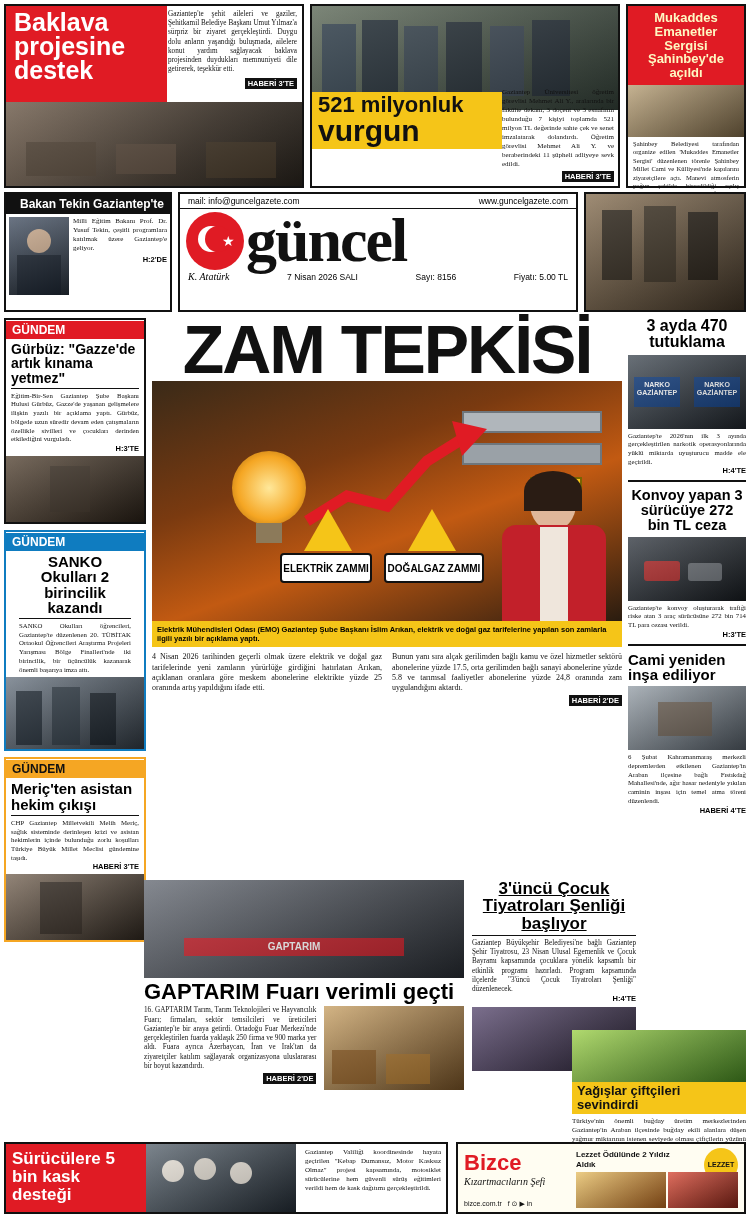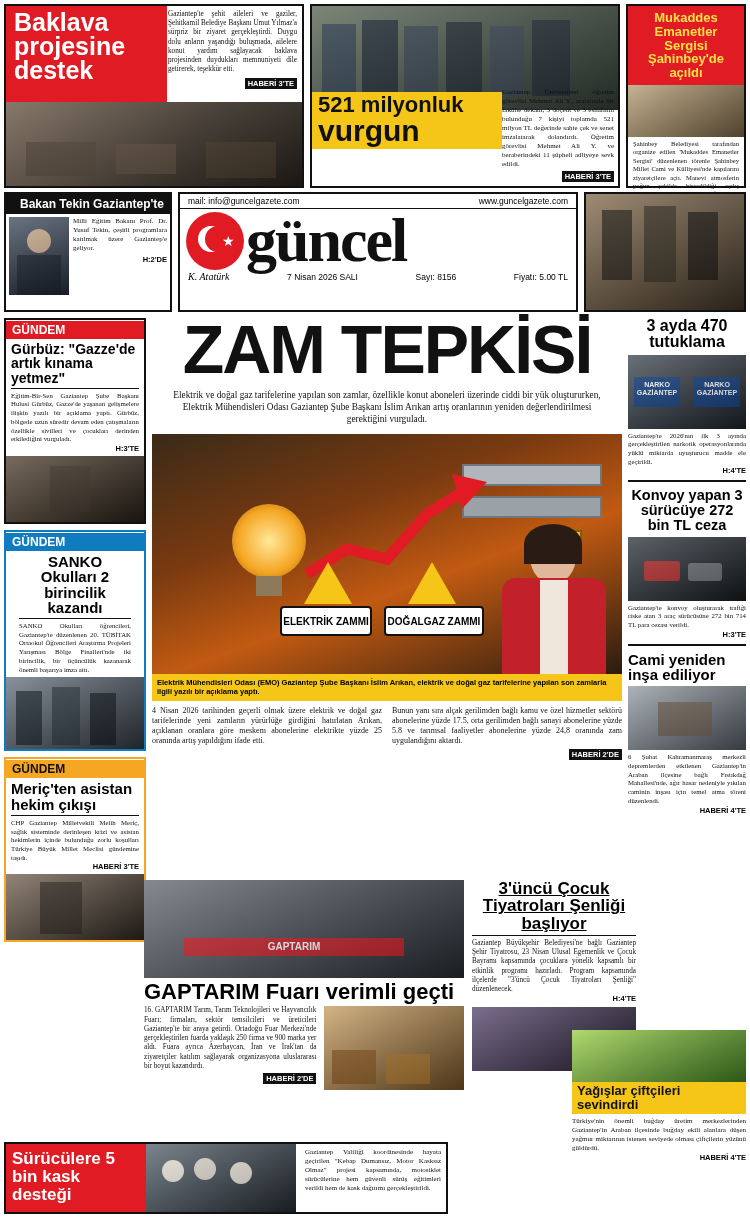--- a/index.html
+++ b/index.html
@@ -24,21 +24,21 @@
   
   .top-row { position: absolute; top: 4px; left: 4px; width: 742px; height: 184px; }
 
   .t1 { position: absolute; left: 0; top: 0; width: 300px; height: 184px; border: 2px solid #111; background:#fff; }
   .t1 .band { background: #e01b24; color: #fff; padding: 4px 6px 6px 8px; }
   .t1 .band h2 { font-size: 25px; line-height: .96; font-family:"Liberation Sans",sans-serif; font-weight:bold; }
   .t1 .side { position: absolute; right: 0; top: 0; width: 139px; padding: 4px 5px; }
 
   .t2 { position: absolute; left: 306px; top: 0; width: 310px; height: 184px; border: 2px solid #111; background:#fff;}
   .t3 { position: absolute; left: 622px; top: 0; width: 120px; height: 184px; border:2px solid #111; background:#fff;}
-  .t3 .band { background:#e01b24; color:#fde047; padding:5px 11px; font-family:"Liberation Sans",sans-serif; font-weight:bold; font-size:13px; line-height:1.06; text-align:center;}
+  .t3 .band { background:#e01b24; color:#fef9c3; padding:5px 11px; font-family:"Liberation Sans",sans-serif; font-weight:bold; font-size:13px; line-height:1.06; text-align:center;}
 
   
   .masthead { position: absolute; left: 4px; top: 192px; width: 742px; height: 120px; }
   .mh-left { position:absolute; left:0; top:0; width:168px; height:120px; border:2px solid #111; }
   .mh-left .cap { background:#111; color:#fff; font-family:"Liberation Sans",sans-serif; font-weight:bold; font-size:12px; padding:3px 6px;text-align:right;}
   .mh-center { position:absolute; left:174px; top:0; width:400px; height:120px; border:2px solid #111; background:#fff; }
   .mh-right { position:absolute; left:580px; top:0; width:162px; height:120px; border:2px solid #111; }
   .logo { font-family:"Liberation Serif", serif; font-weight:bold; font-size:62px; letter-spacing:-2px; line-height:1; color:#111; }
 
   
@@ -197,21 +197,20 @@
         <div class="ref" style="text-align:right;">HABERİ 3'TE</div>
       </div>
       <div class="photo" style="height:66px;background:linear-gradient(140deg,#7b6a5a,#2a231c);">
         <div style="position:absolute;left:34px;top:8px;width:42px;height:52px;background:#332a22;"></div>
       </div>
     </div>
   </div>
 
   <div class="main">
     <div class="main-title">ZAM TEPKİSİ</div>
-    <div class="body-txt" style="font-size:9.3px;margin:8px 14px 8px 14px;text-align:center;line-height:1.34;">Elektrik ve doğal gaz tarifelerine yapılan son zamlar, özellikle konut aboneleri üzerinde ciddi bir yük oluştururken, Elektrik Mühendisleri Odası Gaziantep Şube Başkanı İslim Arıkan artış oranlarının yeniden değerlendirilmesi gerektiğini vurguladı.</div>
 
     <div class="main-photo" style="background:linear-gradient(160deg,#3a2a18 0%,#7a3a10 35%,#c25a12 60%,#2a1c10 100%);">
 
       <div style="position:absolute;left:80px;top:70px;width:74px;height:74px;border-radius:50%;background:radial-gradient(circle,#ffe89a,#f5a623 60%,#9a5c0c);"></div>
       <div style="position:absolute;left:104px;top:142px;width:26px;height:20px;background:#8c7a5a;"></div>
 
       <div style="position:absolute;right:20px;top:30px;width:140px;height:22px;background:#b0b6bb;border:2px solid #6f767c;"></div>
       <div style="position:absolute;right:20px;top:62px;width:140px;height:22px;background:#9aa1a7;border:2px solid #6f767c;"></div>
       <div style="position:absolute;right:40px;top:96px;width:52px;height:30px;background:#f5c518;border:2px solid #7a6400;color:#111;font-family:'Liberation Sans',sans-serif;font-weight:bold;font-size:15px;text-align:center;line-height:28px;">GAZ</div>
 
@@ -325,15 +324,29 @@
       <div class="photo" style="position:absolute;left:140px;top:0;width:150px;height:68px;background:linear-gradient(140deg,#5f6a74,#202830);">
         <div style="position:absolute;left:16px;top:16px;width:22px;height:22px;border-radius:50%;background:#e8e2d8;"></div>
         <div style="position:absolute;left:48px;top:14px;width:22px;height:22px;border-radius:50%;background:#dcd6cc;"></div>
         <div style="position:absolute;left:84px;top:18px;width:22px;height:22px;border-radius:50%;background:#e8e2d8;"></div>
       </div>
       <div style="position:absolute;left:294px;top:0;width:146px;padding:4px 5px;">
         <div class="body-txt" style="font-size:7px;">Gaziantep Valiliği koordinesinde hayata geçirilen "Kebap Dumansız, Motor Kasksız Olmaz" projesi kapsamında, motosiklet sürücülerine hem güvenli sürüş eğitimleri verildi hem de kask dağıtımı gerçekleştirildi.</div>
       </div>
     </div>
 
+    <div style="position:absolute;right:0;bottom:0;width:290px;height:72px;border:2px solid #111;background:#fffdf2;overflow:hidden;">
+      <div style="position:absolute;left:6px;top:6px;">
+        <div style="font-family:'Liberation Sans',sans-serif;font-weight:bold;font-size:22px;color:#e01b24;">Bizce</div>
+        <div style="font-family:'Liberation Serif',serif;font-style:italic;font-size:10px;color:#111;">Kızartmacıların Şefi</div>
+      </div>
+      <div style="position:absolute;left:118px;top:6px;font-family:'Liberation Sans',sans-serif;font-weight:bold;font-size:8px;color:#111;width:96px;line-height:1.25;">Lezzet Ödülünde 2 Yıldız Aldık</div>
+      <div style="position:absolute;right:6px;top:4px;width:34px;height:34px;border-radius:50%;background:#f5c518;color:#111;font-family:'Liberation Sans',sans-serif;font-weight:bold;font-size:7px;text-align:center;line-height:34px;">LEZZET</div>
+      <div class="photo" style="position:absolute;left:118px;bottom:4px;width:90px;height:36px;background:linear-gradient(140deg,#e8c26a,#a05a1a);"></div>
+      <div class="photo" style="position:absolute;right:6px;bottom:4px;width:70px;height:36px;background:linear-gradient(140deg,#d94f3c,#7a2014);"></div>
+      <div style="position:absolute;left:6px;bottom:4px;font-family:'Liberation Sans',sans-serif;font-size:7px;color:#111;">
+        <span>bizce.com.tr</span>
+        <span style="margin-left:4px;">f  ⊙  ▶  in</span>
+      </div>
+    </div>
   </div>
 
 </div>
 
 </body></html>

